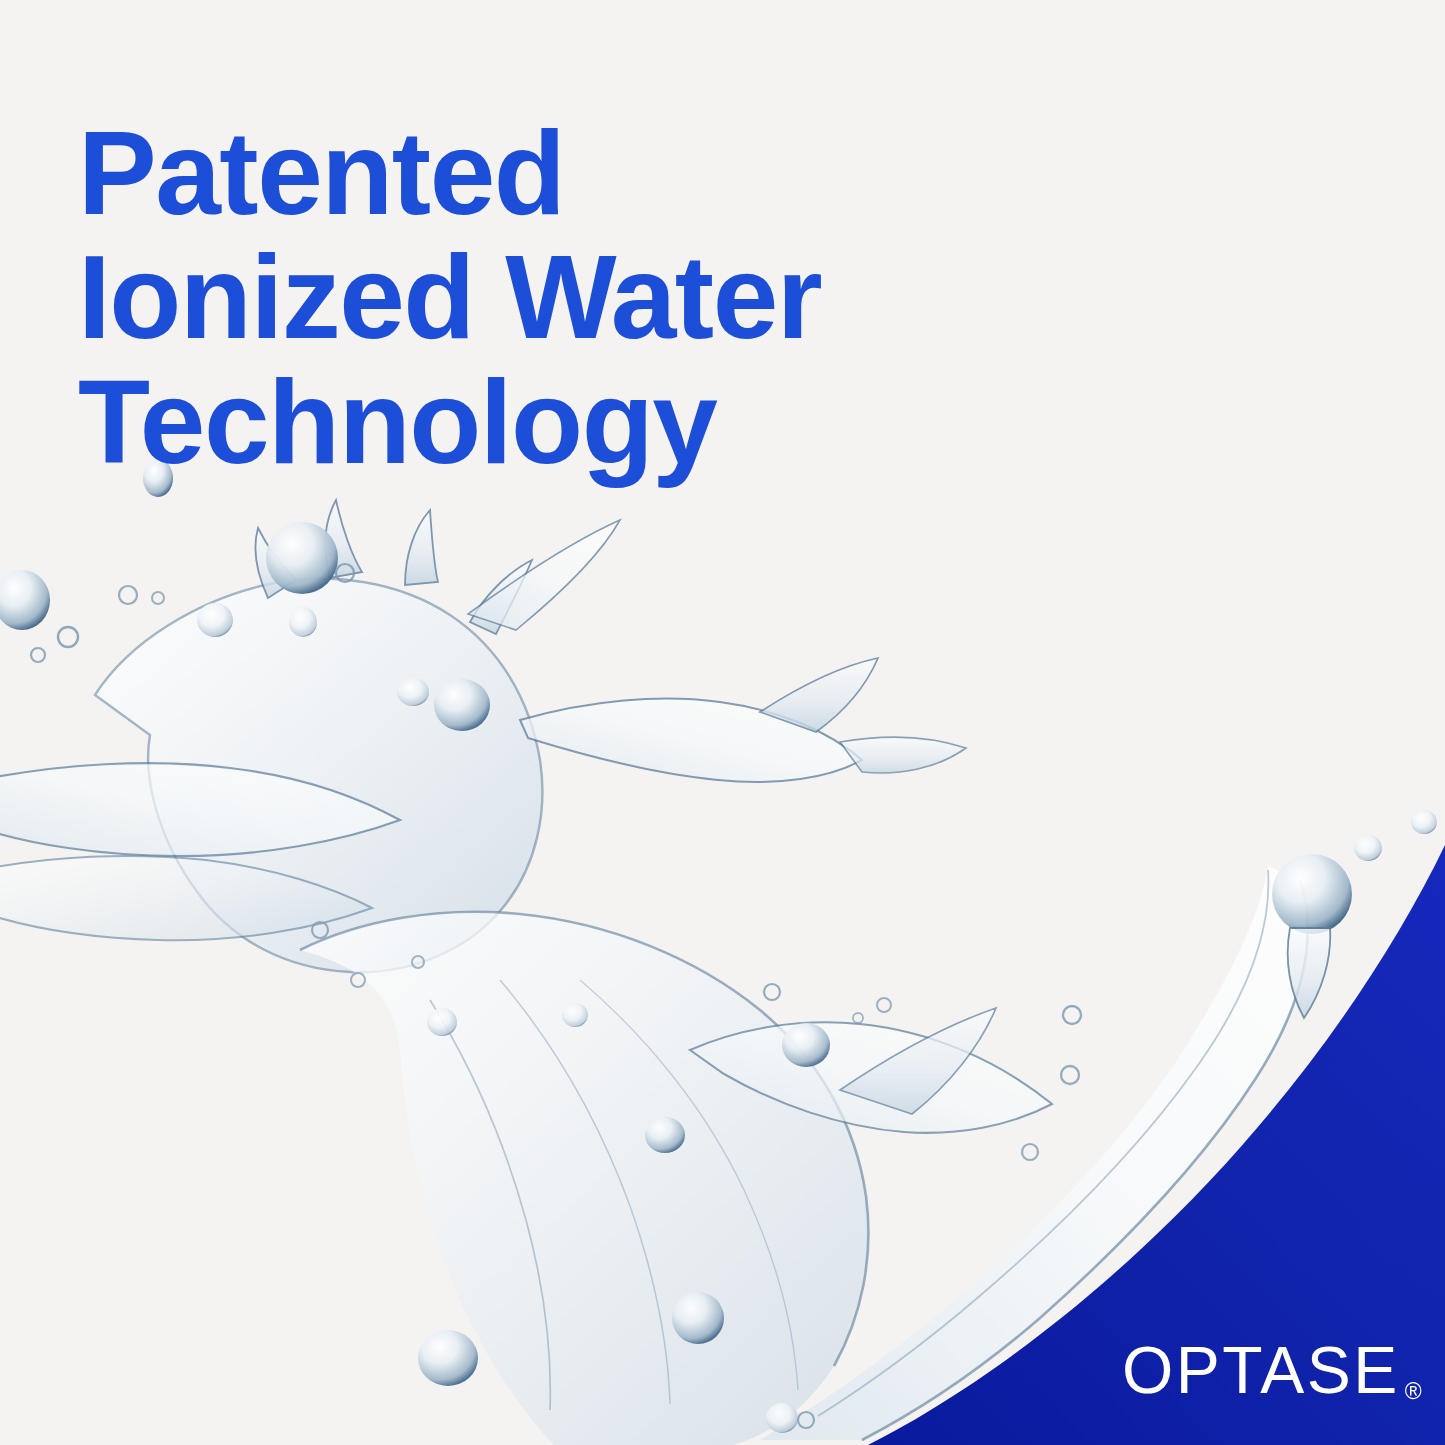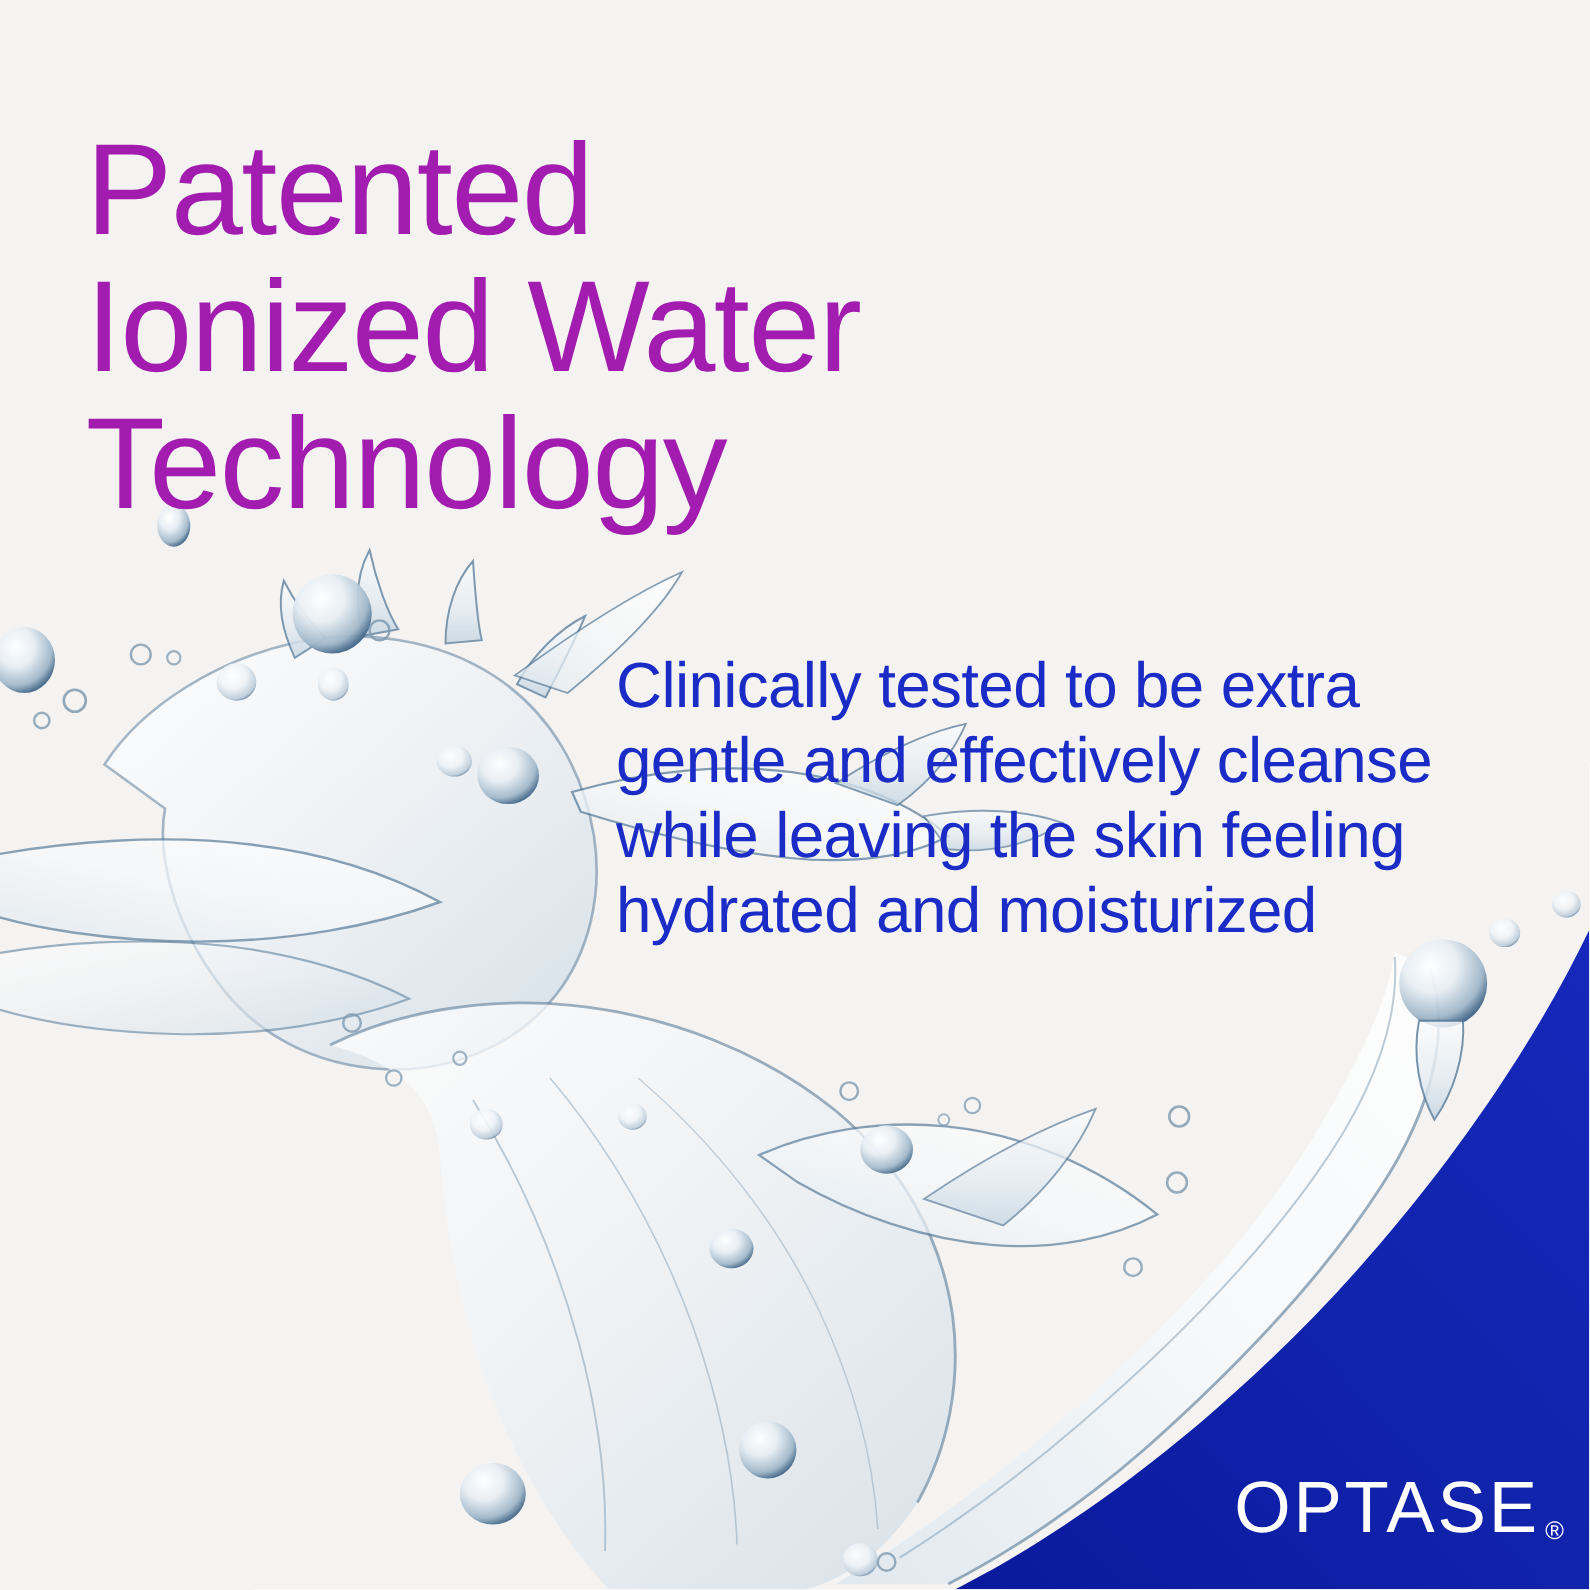--- a/index.html
+++ b/index.html
@@ -32,24 +32,24 @@
     pointer-events: none;
   }
 
   
   #headline {
     position: absolute;
     left: 78px;
     top: 88px;
     width: 900px;
     font-size: 118px;
-    font-weight: normal;
+    font-weight: bold;
     line-height: 1.055;
     letter-spacing: -1.5px;
-    color: #a21caf;
+    color: #1d4ed8;
     white-space: pre-line;
     margin-top: 23px;
   }
 
   
   #bodycopy {
     position: absolute;
     left: 560px;
     top: 532px;
     width: 830px;
@@ -217,23 +217,19 @@
       </linearGradient>
     </defs>
     <path d="M1445 845 C1380 980 1270 1130 1140 1250 C1030 1352 930 1414 868 1445
              L1445 1445 Z" fill="url(#wedgeG)"></path>
   </svg>
 
   <h1 id="headline">Patented
 Ionized Water
 Technology</h1>
 
-  <p id="bodycopy">Clinically tested to be extra
-gentle and effectively cleanse
-while leaving the skin feeling
-hydrated and moisturized</p>
 
   <div id="brand-logo">
     <span id="brand-wordmark">OPTASE</span>
     <span id="brand-reg">®</span>
   </div>
 
 </div>
 
 </body></html>

